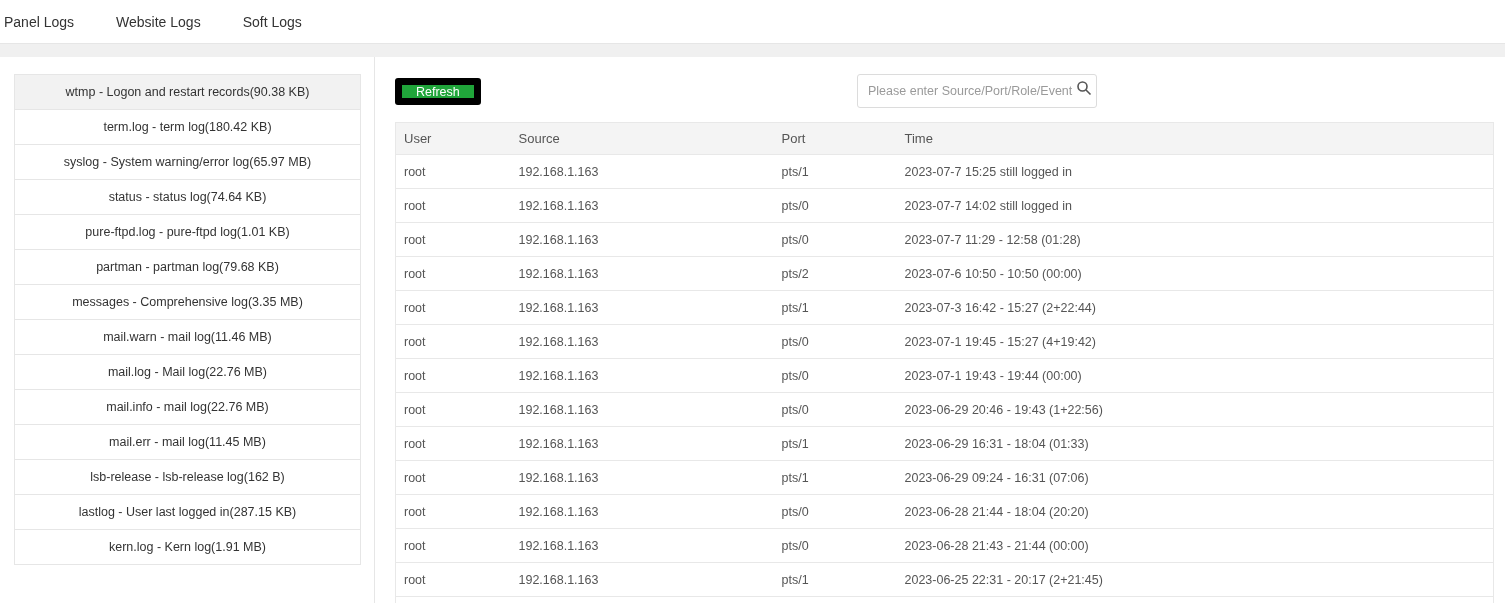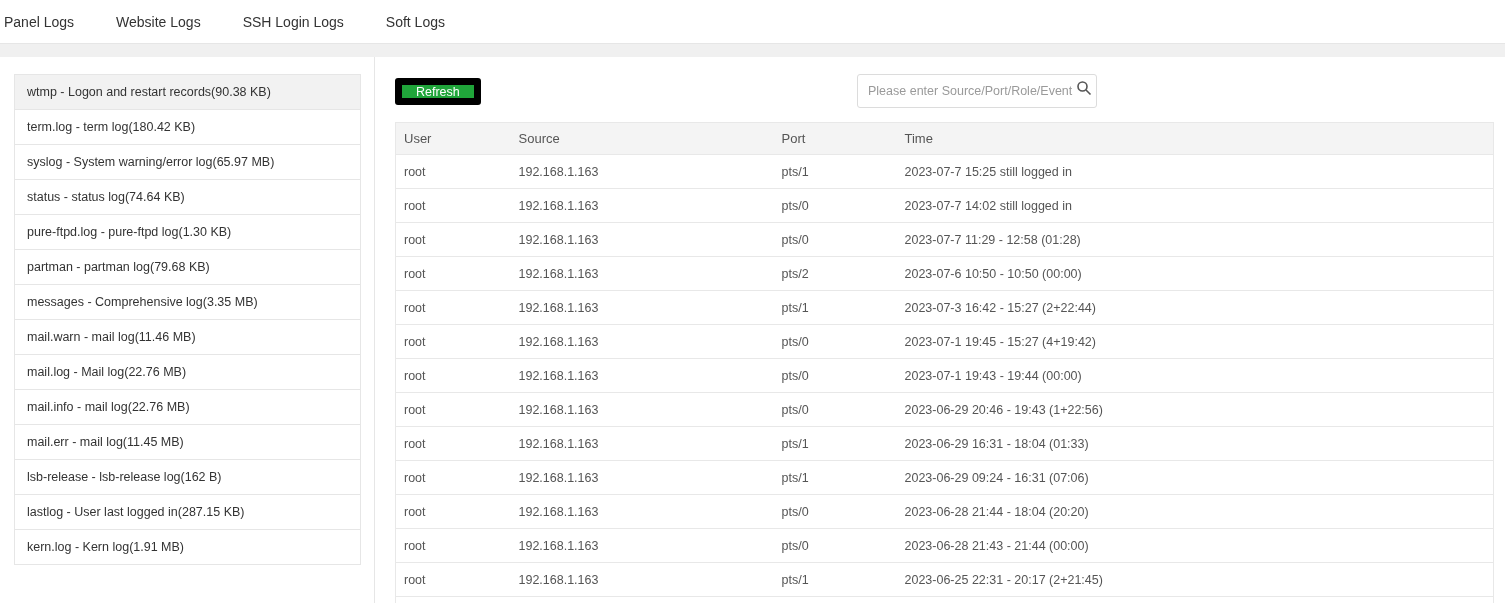--- a/index.html
+++ b/index.html
@@ -54,20 +54,21 @@
     height: 546px;
     background: #fff;
   }
   .left-col {
     width: 375px;
     flex: 0 0 375px;
     border-right: 1px solid #e6e6e6;
     padding: 17px 0 0 14px;
     height: 100%;
     overflow: hidden;
+    text-align: center;
   }
   .side-list {
     width: 347px;
     border: 1px solid #e6e6e6;
     border-bottom: none;
   }
   .side-item {
     height: 35px;
     line-height: 34px;
     padding: 0 12px;
@@ -166,33 +167,32 @@
   col.c-port { width: 123px; }
   col.c-time { width: 597px; }
   tr.filler td { height: 40px; border-bottom: none; }
 </style>
 </head>
 <body>
 
 <div class="tabbar">
     <div class="tab">Panel Logs</div>
     <div class="tab">Website Logs</div>
-    <div class="tab">SSH Login Logs</div>
     <div class="tab">Soft Logs</div>
   </div>
 <div class="band"></div>
 
 <div class="content">
   <div class="left-col">
     <div class="side-list">
         <div class="side-item selected">wtmp - Logon and restart records(90.38 KB)</div>
         <div class="side-item">term.log - term log(180.42 KB)</div>
         <div class="side-item">syslog - System warning/error log(65.97 MB)</div>
         <div class="side-item">status - status log(74.64 KB)</div>
-        <div class="side-item">pure-ftpd.log - pure-ftpd log(1.30 KB)</div>
+        <div class="side-item">pure-ftpd.log - pure-ftpd log(1.01 KB)</div>
         <div class="side-item">partman - partman log(79.68 KB)</div>
         <div class="side-item">messages - Comprehensive log(3.35 MB)</div>
         <div class="side-item">mail.warn - mail log(11.46 MB)</div>
         <div class="side-item">mail.log - Mail log(22.76 MB)</div>
         <div class="side-item">mail.info - mail log(22.76 MB)</div>
         <div class="side-item">mail.err - mail log(11.45 MB)</div>
         <div class="side-item">lsb-release - lsb-release log(162 B)</div>
         <div class="side-item">lastlog - User last logged in(287.15 KB)</div>
         <div class="side-item">kern.log - Kern log(1.91 MB)</div>
       </div>

